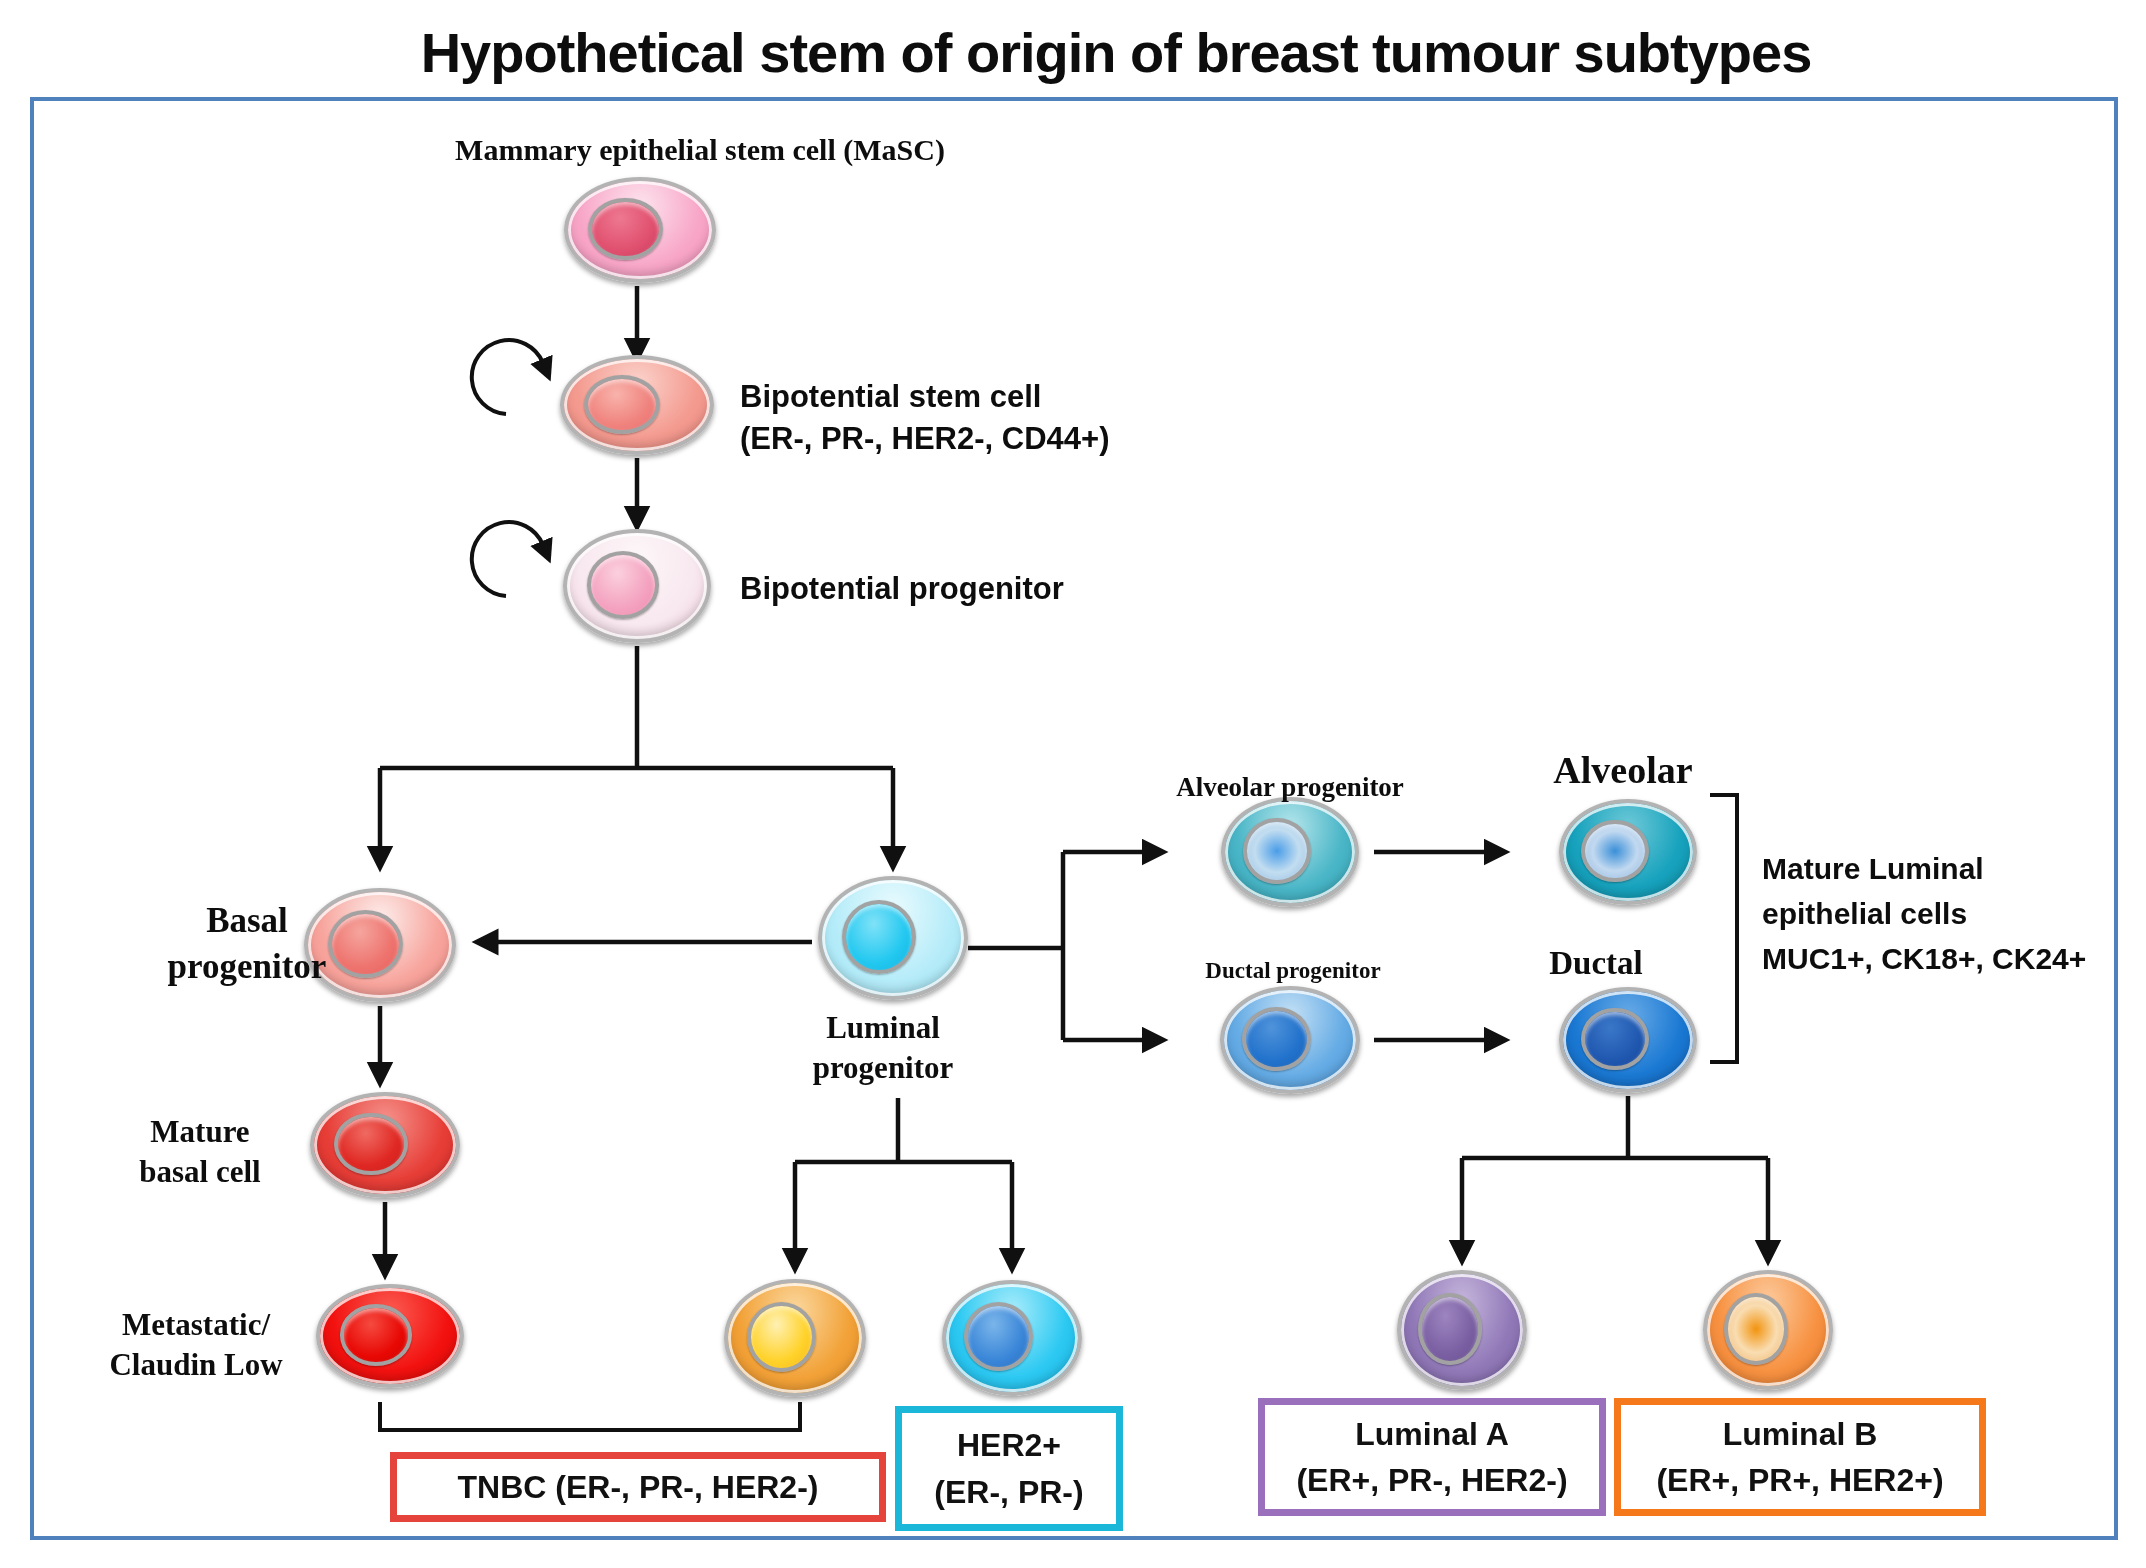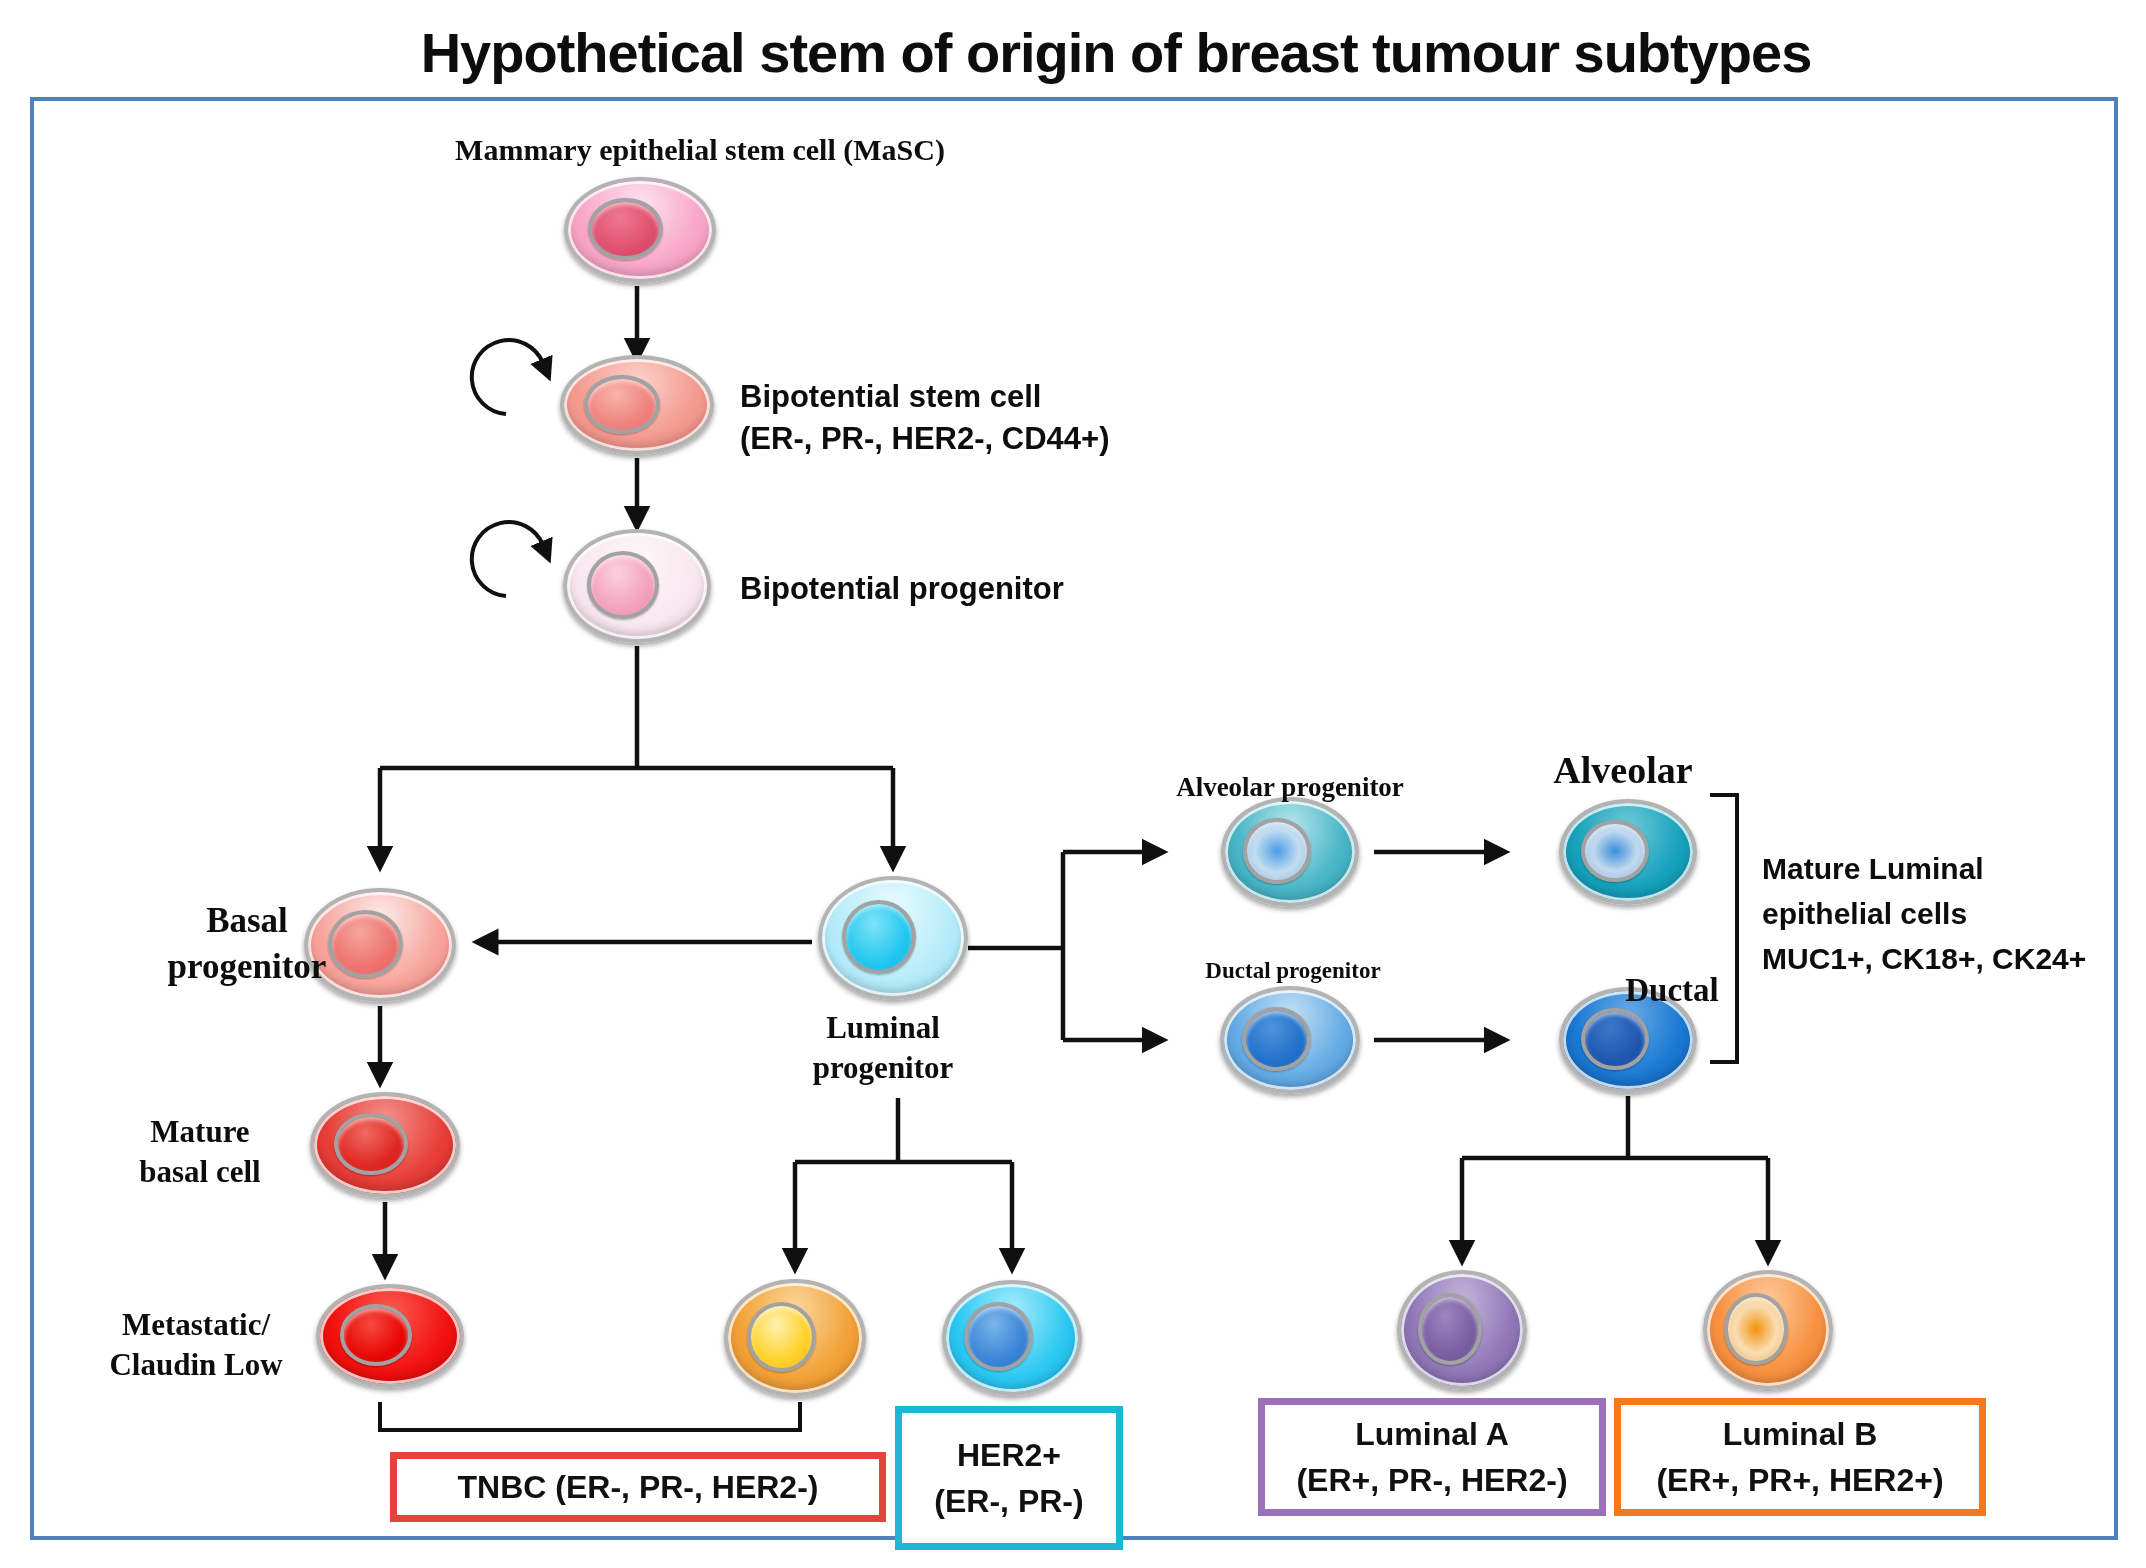--- a/index.html
+++ b/index.html
@@ -147,32 +147,32 @@
     </div>
     <div class="lbl center" style="left: 1290px; top: 770px; font-size: 27px; line-height: 1.3;">
       <div>Alveolar progenitor</div>
     </div>
     <div class="lbl center" style="left: 1293px; top: 956px; font-size: 23px; line-height: 1.3;">
       <div>Ductal progenitor</div>
     </div>
     <div class="lbl center" style="left: 1623px; top: 746px; font-size: 38px; line-height: 1.3;">
       <div>Alveolar</div>
     </div>
-    <div class="lbl center" style="left: 1672px; top: 942px; font-size: 33px; line-height: 1.3; margin-top: 27px;">
+    <div class="lbl center" style="left: 1596px; top: 942px; font-size: 33px; line-height: 1.3;">
       <div>Ductal</div>
     </div>
     <div class="lbl" style="left: 1762px; top: 846px; font-size: 30px; line-height: 1.5;">
       <div>Mature Luminal</div>
       <div>epithelial cells</div>
       <div>MUC1+, CK18+, CK24+</div>
     </div>
     <div class="subtype-box" style="left: 390px; top: 1452px; width: 496px; height: 70px; border: 7px solid rgb(229, 68, 60); font-size: 32px;">
       <div>TNBC (ER-, PR-, HER2-)</div>
     </div>
-    <div class="subtype-box" style="left: 895px; top: 1406px; width: 228px; height: 144px; border: 7px solid rgb(27, 183, 216); font-size: 32px;">
+    <div class="subtype-box" style="left: 895px; top: 1406px; width: 228px; height: 125px; border: 7px solid rgb(27, 183, 216); font-size: 32px;">
       <div>HER2+</div>
       <div>(ER-, PR-)</div>
     </div>
     <div class="subtype-box" style="left: 1258px; top: 1398px; width: 348px; height: 118px; border: 7px solid rgb(154, 111, 187); font-size: 32px;">
       <div>Luminal A</div>
       <div>(ER+, PR-, HER2-)</div>
     </div>
     <div class="subtype-box" style="left: 1614px; top: 1398px; width: 372px; height: 118px; border: 7px solid rgb(245, 121, 26); font-size: 32px;">
       <div>Luminal B</div>
       <div>(ER+, PR+, HER2+)</div>

